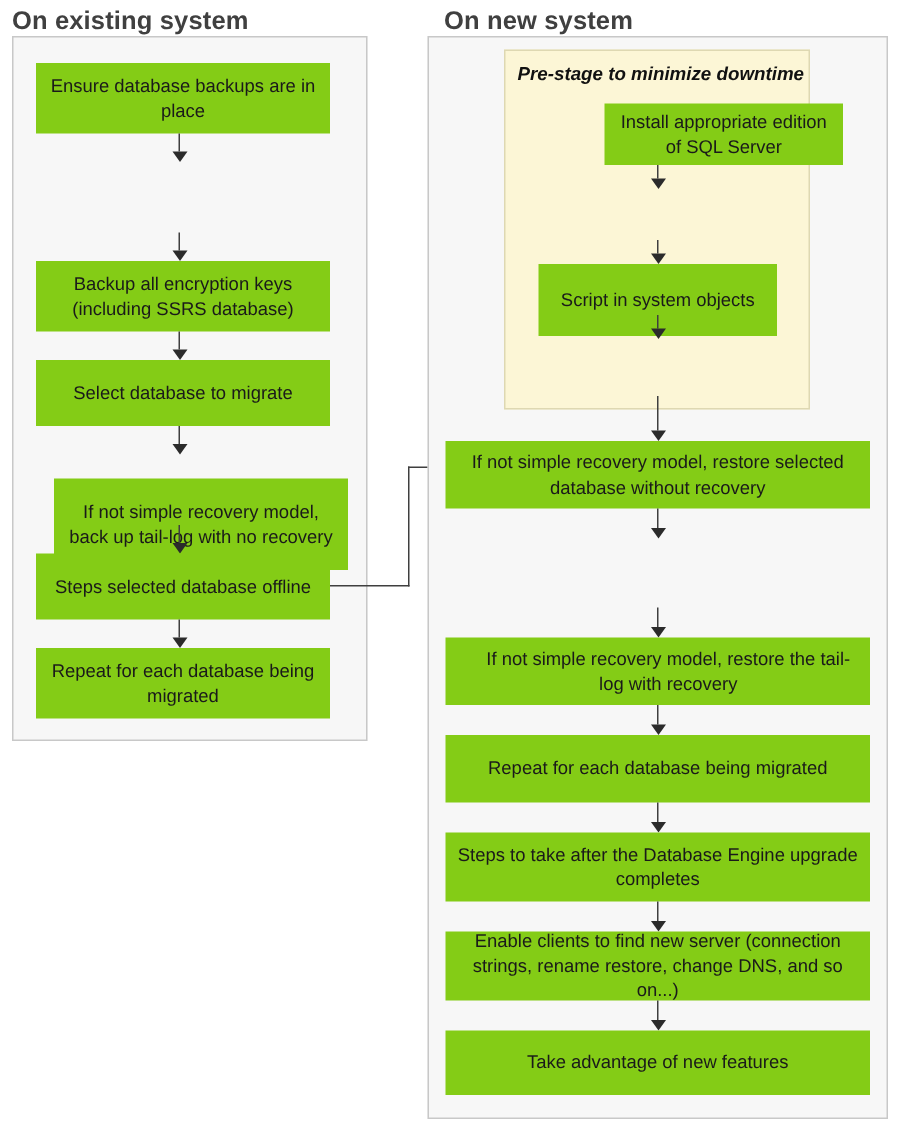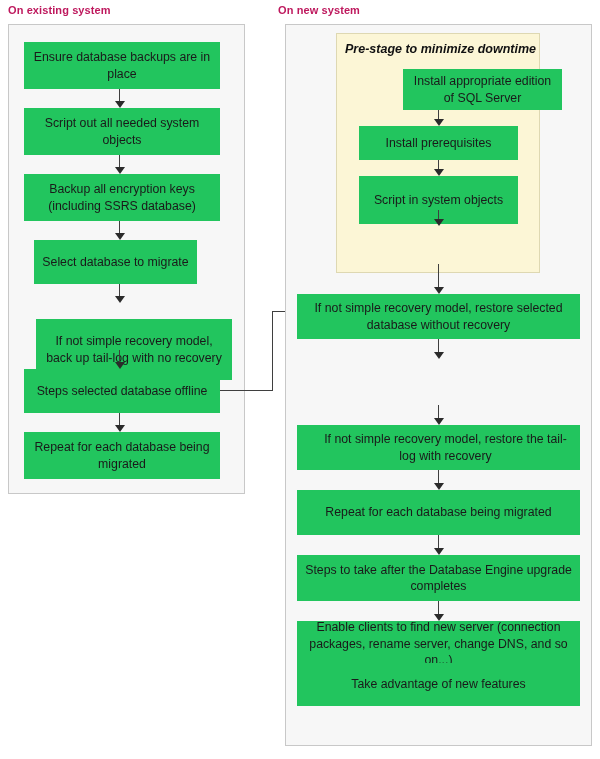--- a/index.html
+++ b/index.html
@@ -14,23 +14,23 @@
   #canvas {
     position: relative;
     width: 600px;
     height: 759px;
     background: #ffffff;
     overflow: hidden;
   }
 
   .col-title {
     position: absolute;
-    font-size: 11px;
+    font-size: 17px;
     font-weight: bold;
-    color: #be185d;
+    color: #404040;
     letter-spacing: .1px;
     white-space: nowrap;
   }
 
   .panel {
     position: absolute;
     background: #f7f7f7;
     border: 1px solid #c8c8c8;
   }
 
@@ -44,21 +44,21 @@
     position: absolute;
     font-size: 12.5px;
     font-weight: bold;
     font-style: italic;
     color: #111111;
     white-space: nowrap;
   }
 
   .node {
     position: absolute;
-    background: #22c55e;
+    background: #84cc16;
     color: #1a1a1a;
     font-size: 12.3px;
     line-height: 16.5px;
     text-align: center;
     display: flex;
     align-items: center;
     justify-content: center;
     padding: 0 6px;
   }
 
@@ -109,35 +109,34 @@
 
   <div class="panel" style="left:8px; top:24px; width:237px; height:470px;"></div>
 
   <div class="node" style="left:24px; top:42px; width:196px; height:47px;">Ensure database backups are in place</div>
 
   <div class="vconn" style="left:114px; top:89px; height:19px;">
     <div class="shaft" style="height:12px;"></div>
       <div class="head"></div>
   </div>
 
-  <div class="node" style="left:24px; top:108px; width:196px; height:47px;">Script out all needed system objects</div>
 
   <div class="vconn" style="left:114px; top:155px; height:19px;">
     <div class="shaft" style="height:12px;"></div>
       <div class="head"></div>
   </div>
 
   <div class="node" style="left:24px; top:174px; width:196px; height:47px;">Backup all encryption keys (including SSRS database)</div>
 
   <div class="vconn" style="left:114px; top:221px; height:19px;">
     <div class="shaft" style="height:12px;"></div>
       <div class="head"></div>
   </div>
 
-  <div class="node" style="left:34px; top:240px; width:163px; height:44px;">Select database to migrate</div>
+  <div class="node" style="left:24px; top:240px; width:196px; height:44px;">Select database to migrate</div>
 
   <div class="vconn" style="left:114px; top:284px; height:19px;">
     <div class="shaft" style="height:12px;"></div>
       <div class="head"></div>
   </div>
 
   <div class="node" style="left:36px; top:303px; width:196px; height:61px;margin-top:16px;">If not simple recovery model, back up tail-log with no recovery</div>
 
   <div class="vconn" style="left:114px; top:350px; height:19px;">
     <div class="shaft" style="height:12px;"></div>
@@ -156,36 +155,35 @@
   <div class="elbow" style="left:220px; top:305px; width:80px; height:92px;">
 
     <div class="seg" style="left:0px; top:85px; width:53px; height:1.4px;"></div>
 
     <div class="seg" style="left:52px; top:6px; width:1.4px; height:80px;"></div>
 
     <div class="seg" style="left:52px; top:6px; width:19px; height:1.4px;"></div>
     <div class="head" style="left:70px; top:1.7px;"></div>
   </div>
 
-  <div class="col-title" style="left:278px; top:4px;text-align:right;">On new system</div>
+  <div class="col-title" style="left:296px; top:4px;text-align:right;">On new system</div>
 
   <div class="panel" style="left:285px; top:24px; width:307px; height:722px;"></div>
 
   <div class="prestage" style="left:336px; top:33px; width:204px; height:240px;"></div>
 
   <div class="prestage-title" style="left:345px; top:42px;">Pre-stage to minimize downtime</div>
 
   <div class="node" style="left:359px; top:69px; width:159px; height:41px;margin-left:44px;">Install appropriate edition of SQL Server</div>
 
   <div class="vconn" style="left:433px; top:110px; height:16px;">
     <div class="shaft" style="height:9px;"></div>
       <div class="head"></div>
   </div>
 
-  <div class="node" style="left:359px; top:126px; width:159px; height:34px;">Install prerequisites</div>
 
   <div class="vconn" style="left:433px; top:160px; height:16px;">
     <div class="shaft" style="height:9px;"></div>
       <div class="head"></div>
   </div>
 
   <div class="node" style="left:359px; top:176px; width:159px; height:48px;">Script in system objects</div>
 
   <div class="vconn" style="left:433px; top:210px; height:16px;">
     <div class="shaft" style="height:9px;"></div>
@@ -225,22 +223,22 @@
       <div class="head"></div>
   </div>
 
   <div class="node" style="left:297px; top:555px; width:283px; height:46px;">Steps to take after the Database Engine upgrade completes</div>
 
   <div class="vconn" style="left:433px; top:601px; height:20px;">
     <div class="shaft" style="height:13px;"></div>
       <div class="head"></div>
   </div>
 
-  <div class="node" style="left:297px; top:621px; width:283px; height:46px;">Enable clients to find new server (connection packages, rename server, change DNS, and so on...)</div>
+  <div class="node" style="left:297px; top:621px; width:283px; height:46px;">Enable clients to find new server (connection strings, rename restore, change DNS, and so on...)</div>
 
   <div class="vconn" style="left:433px; top:667px; height:20px;">
     <div class="shaft" style="height:13px;"></div>
       <div class="head"></div>
   </div>
 
-  <div class="node" style="left:297px; top:663px; width:283px; height:43px;text-align:right;">Take advantage of new features</div>
+  <div class="node" style="left:297px; top:687px; width:283px; height:43px;text-align:right;">Take advantage of new features</div>
 
 </div>
 
 </body></html>

